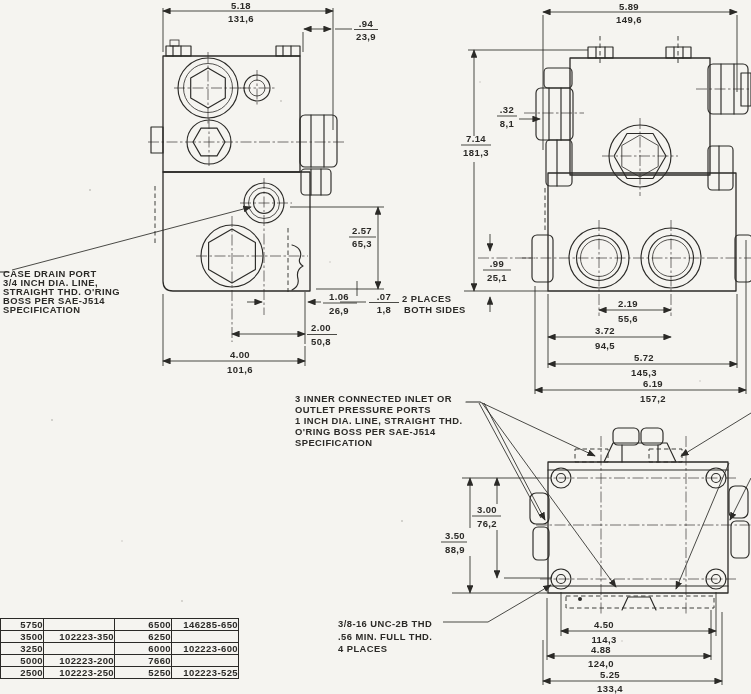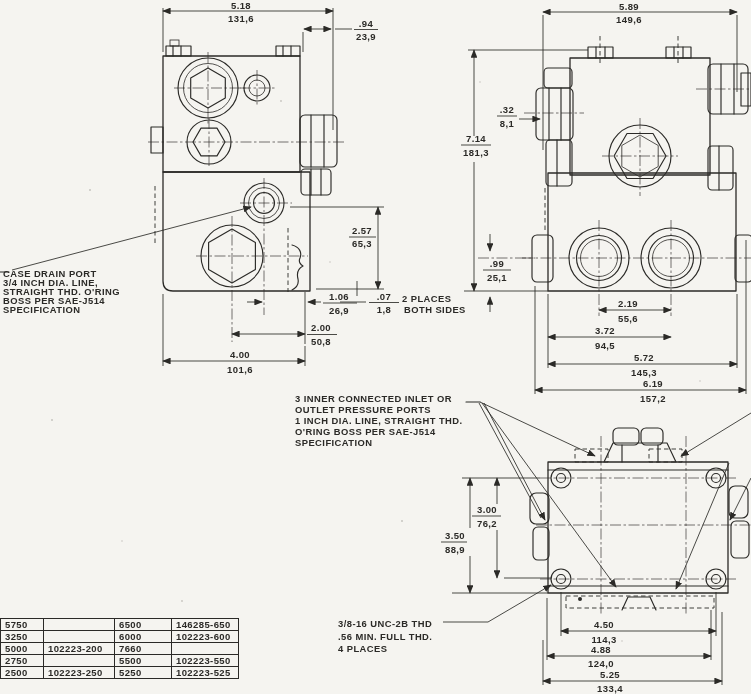--- a/index.html
+++ b/index.html
@@ -1,17 +1,17 @@
 <!DOCTYPE html>
 <html><head>
 <meta charset="utf-8">
 <style>
   html,body{margin:0;padding:0;background:#e8e6e1;}
   #page{position:relative;width:751px;height:694px;background:#f5f4f0;overflow:hidden;
-        font-family:"Liberation Sans",sans-serif;color:#2b2a27;}
+        font-family:"Liberation Sans",sans-serif;color:#2b2a27;text-align:right;}
   svg{position:absolute;left:0;top:0;}
   svg text{fill:#2b2a27;}
   .s{stroke:#2b2a27;stroke-width:1.15;fill:none;stroke-linecap:round;stroke-linejoin:round;}
   .s2{stroke:#2b2a27;stroke-width:1.3;fill:none;stroke-linejoin:round;}
   .thin{stroke:#2b2a27;stroke-width:0.8;fill:none;}
   .cl{stroke:#2b2a27;stroke-width:0.65;fill:none;stroke-dasharray:11 2.5 2.5 2.5;}
   .hid{stroke:#2b2a27;stroke-width:0.9;fill:none;stroke-dasharray:4.5 3;}
   .dim{stroke:#2b2a27;stroke-width:0.85;fill:none;}
   .dt{font:600 9.5px "Liberation Sans",sans-serif;letter-spacing:.4px;text-anchor:middle;}
   .nt{font:600 9.4px "Liberation Sans",sans-serif;letter-spacing:.45px;}
@@ -385,38 +385,38 @@
 
 <table id="ptable">
   <tbody>
     <tr>
       <td class="c1">5750</td>
       <td class="c2"></td>
       <td class="c3">6500</td>
       <td class="c4">146285-650</td>
     </tr>
     <tr>
+      <td class="c1">3500</td>
+      <td class="c2">102223-350</td>
+      <td class="c3">6250</td>
+      <td class="c4"></td>
+    </tr>
+    <tr>
       <td class="c1">3250</td>
       <td class="c2"></td>
       <td class="c3">6000</td>
       <td class="c4">102223-600</td>
     </tr>
     <tr>
       <td class="c1">5000</td>
       <td class="c2">102223-200</td>
       <td class="c3">7660</td>
       <td class="c4"></td>
     </tr>
     <tr>
-      <td class="c1">2750</td>
-      <td class="c2"></td>
-      <td class="c3">5500</td>
-      <td class="c4">102223-550</td>
-    </tr>
-    <tr>
       <td class="c1">2500</td>
       <td class="c2">102223-250</td>
       <td class="c3">5250</td>
       <td class="c4">102223-525</td>
     </tr>
 
   </tbody>
 </table>
 
 </div>

